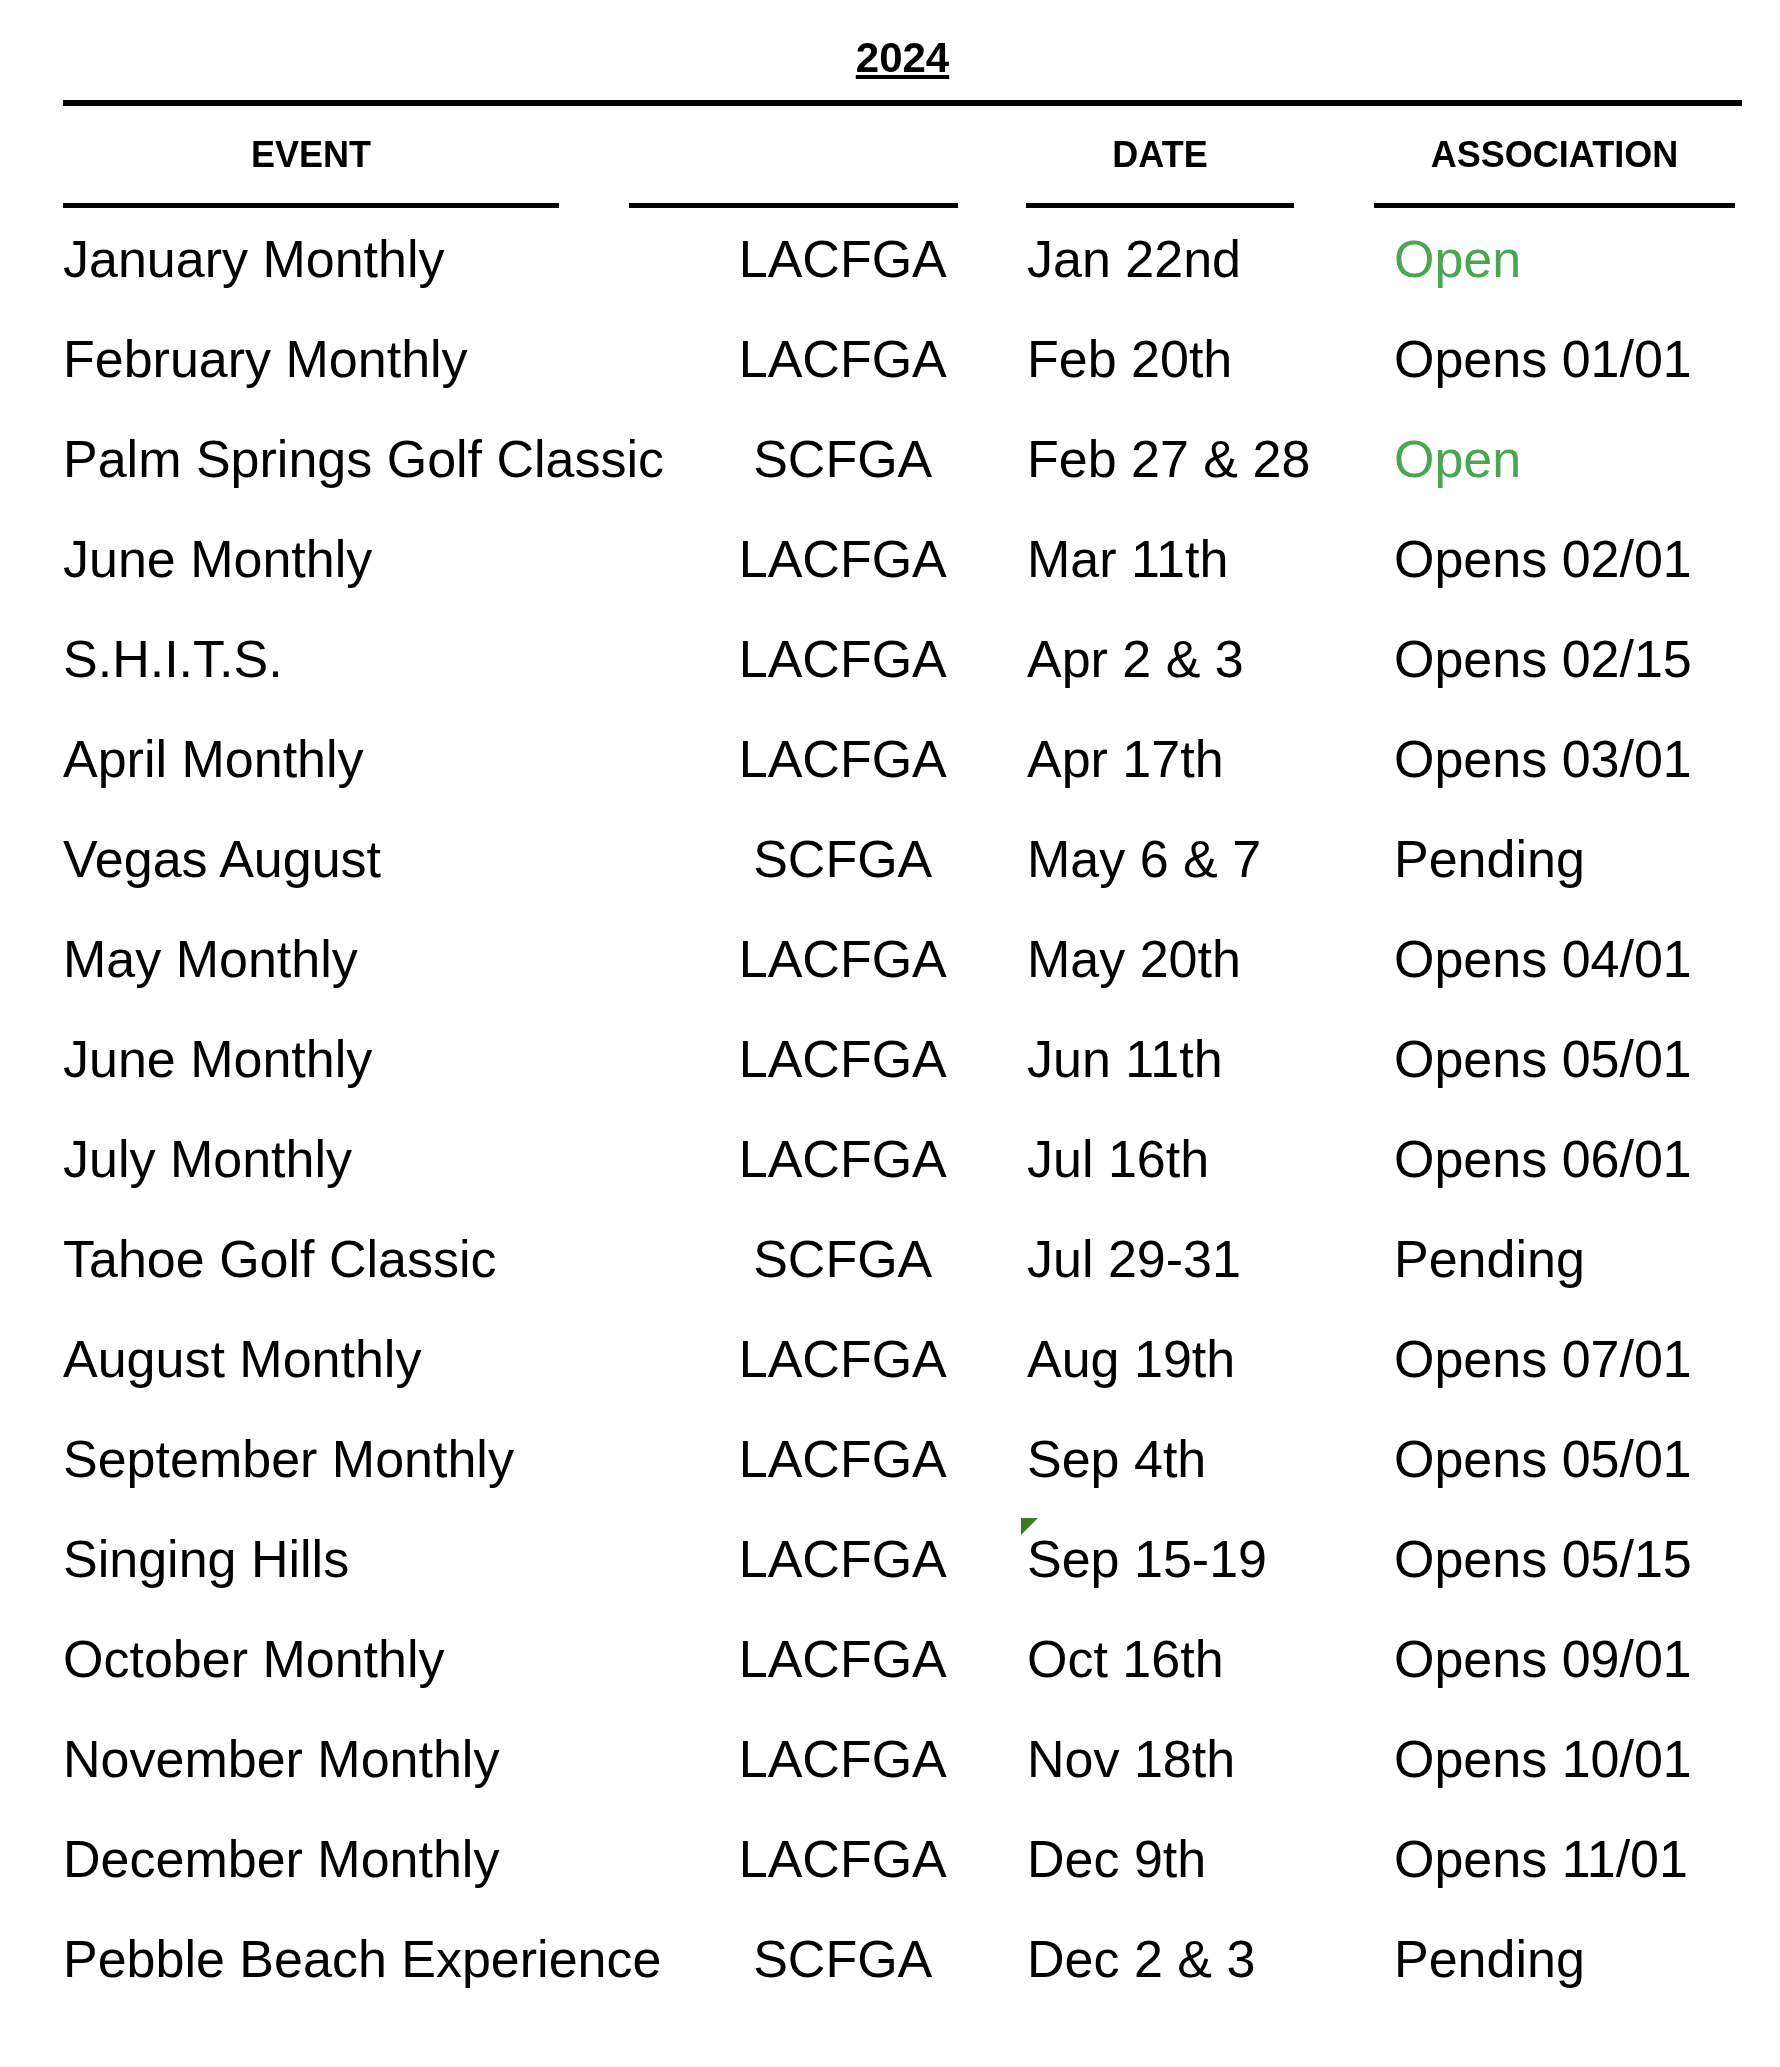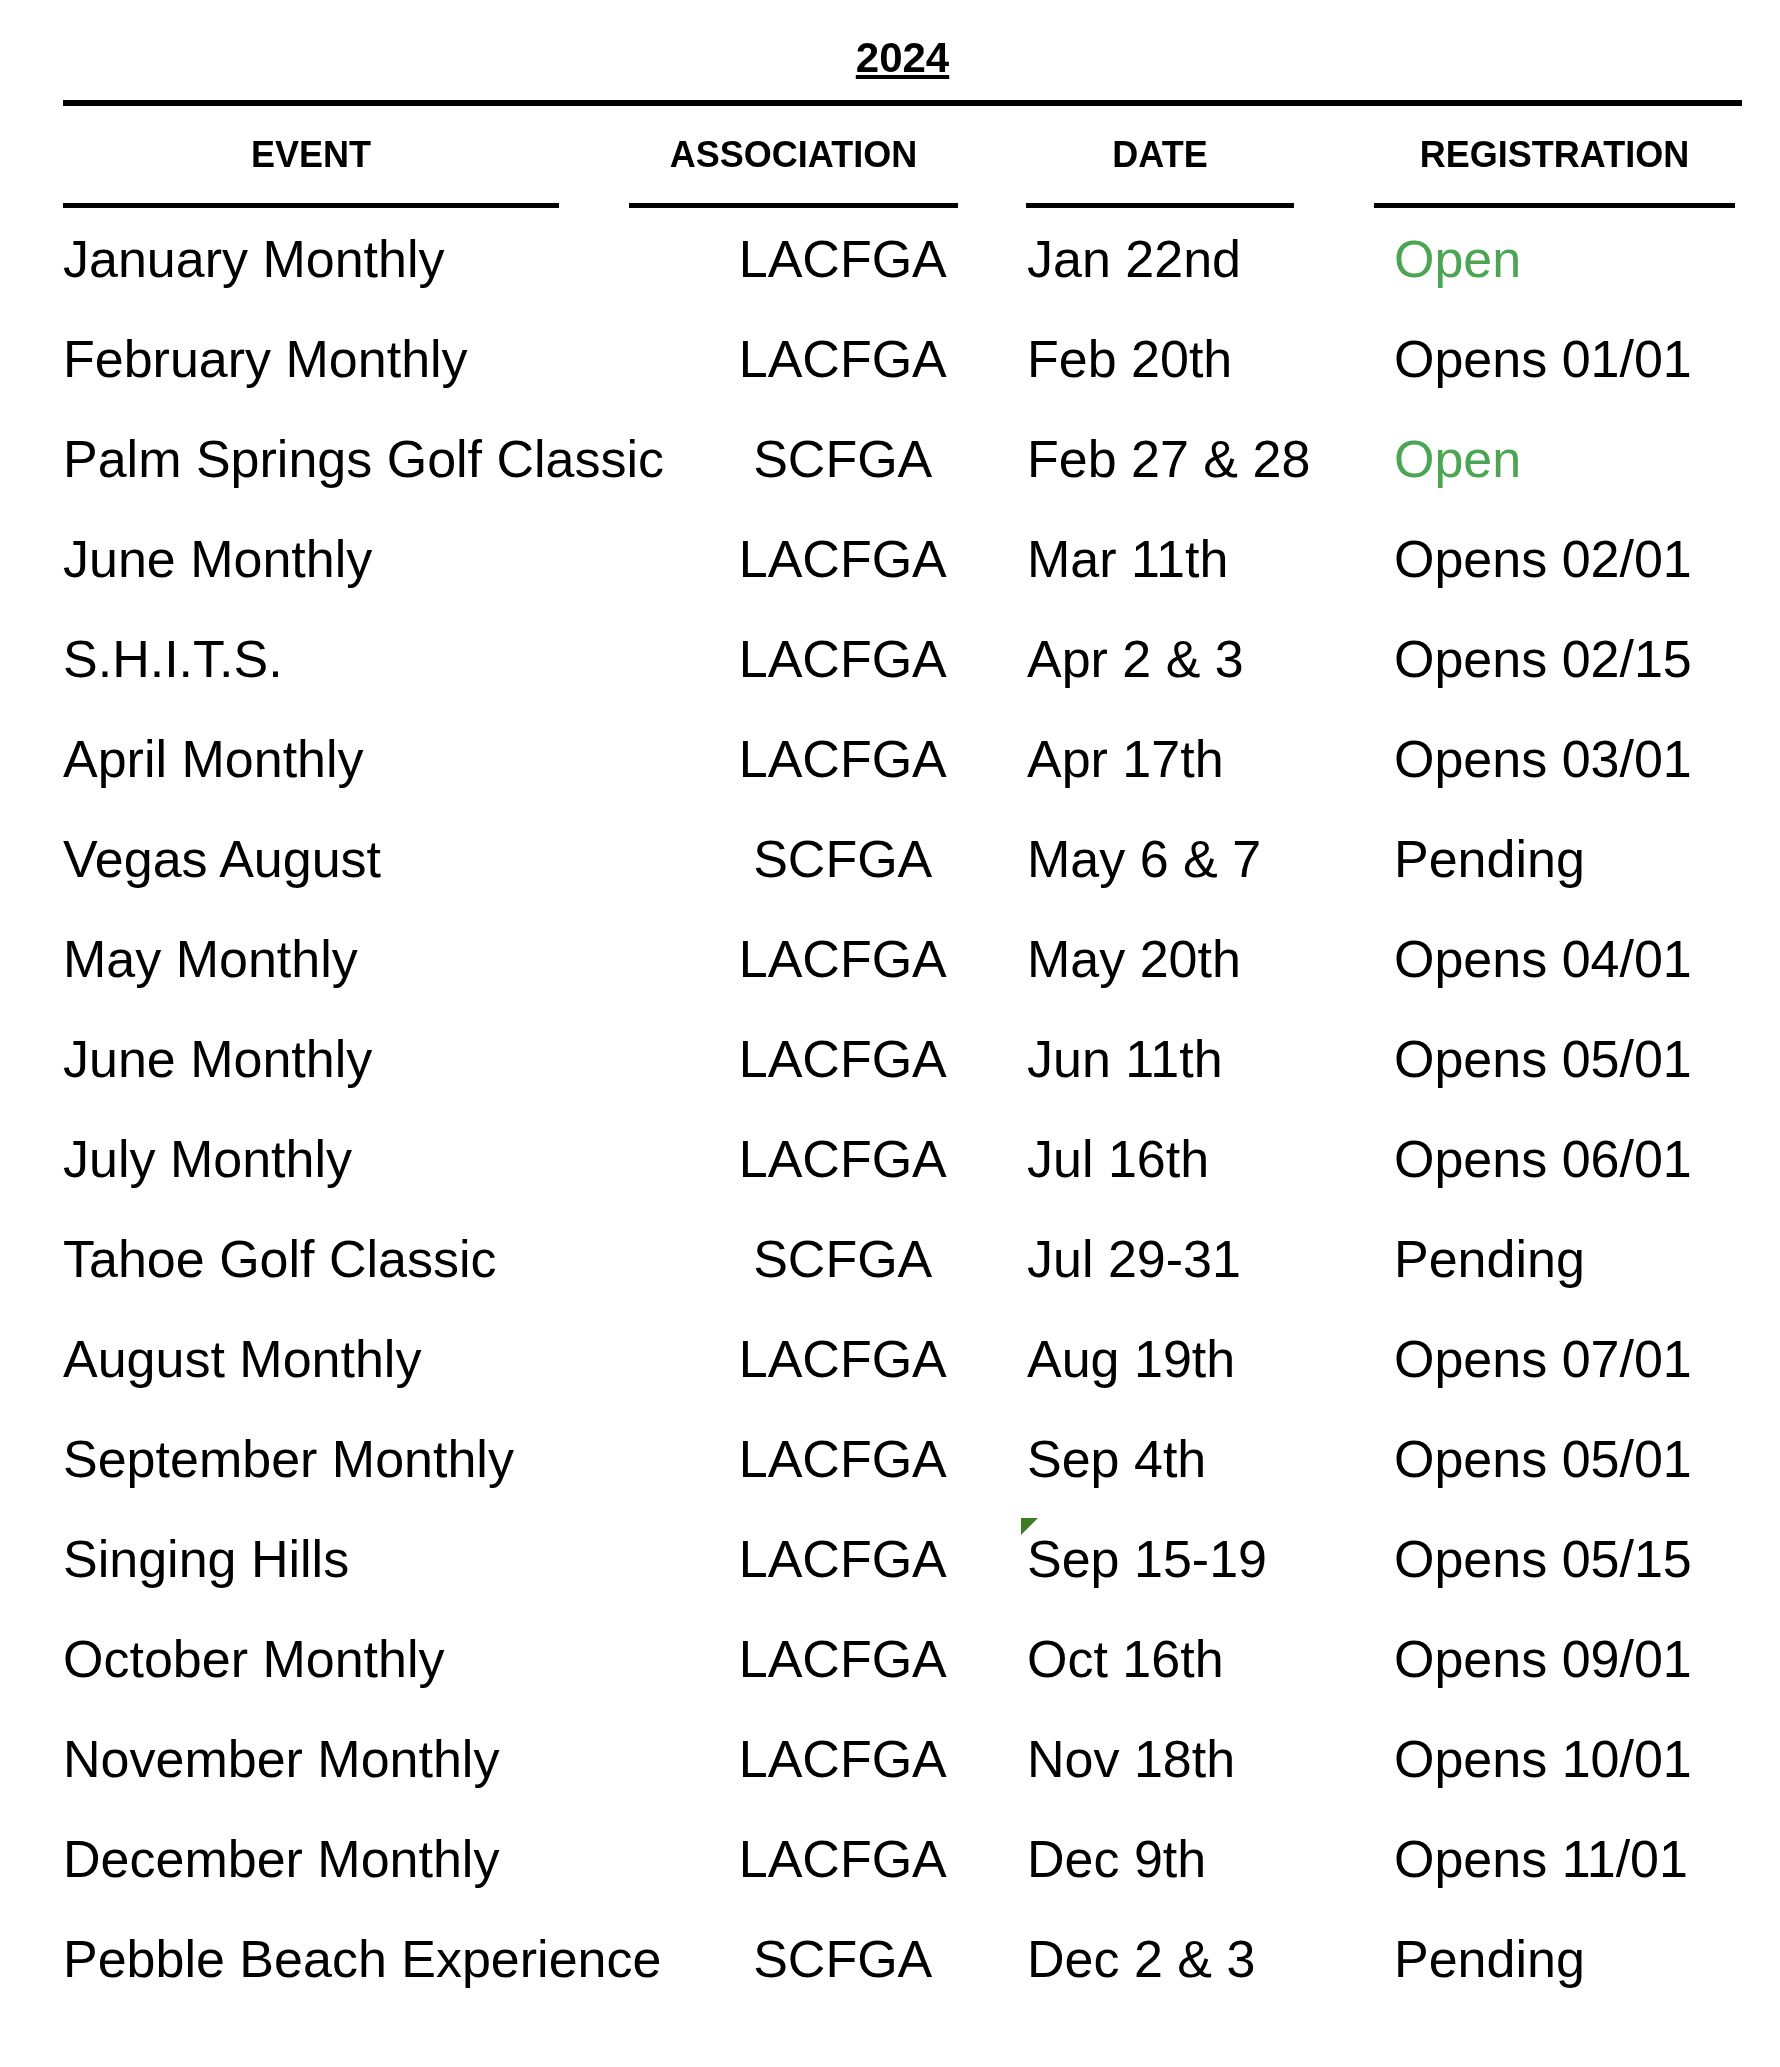--- a/index.html
+++ b/index.html
@@ -86,23 +86,22 @@
   }
 </style>
 </head>
 <body>
 
 <div class="page">
   <div class="title">2024</div>
   <div class="top-rule"></div>
 
   <div class="header-cell h-event">EVENT</div>
-  <div class="header-cell h-assoc">ASSOCIATION</div>
   <div class="header-cell h-date">DATE</div>
-  <div class="header-cell h-reg">REGISTRATION</div>
+  <div class="header-cell h-reg">ASSOCIATION</div>
 
   <div class="underline u-event"></div>
   <div class="underline u-assoc"></div>
   <div class="underline u-date"></div>
   <div class="underline u-reg"></div>
 
   <div class="rows">
       <div class="row"><div class="cell event">
           <span>January Monthly</span>
         </div><div class="cell assoc">

